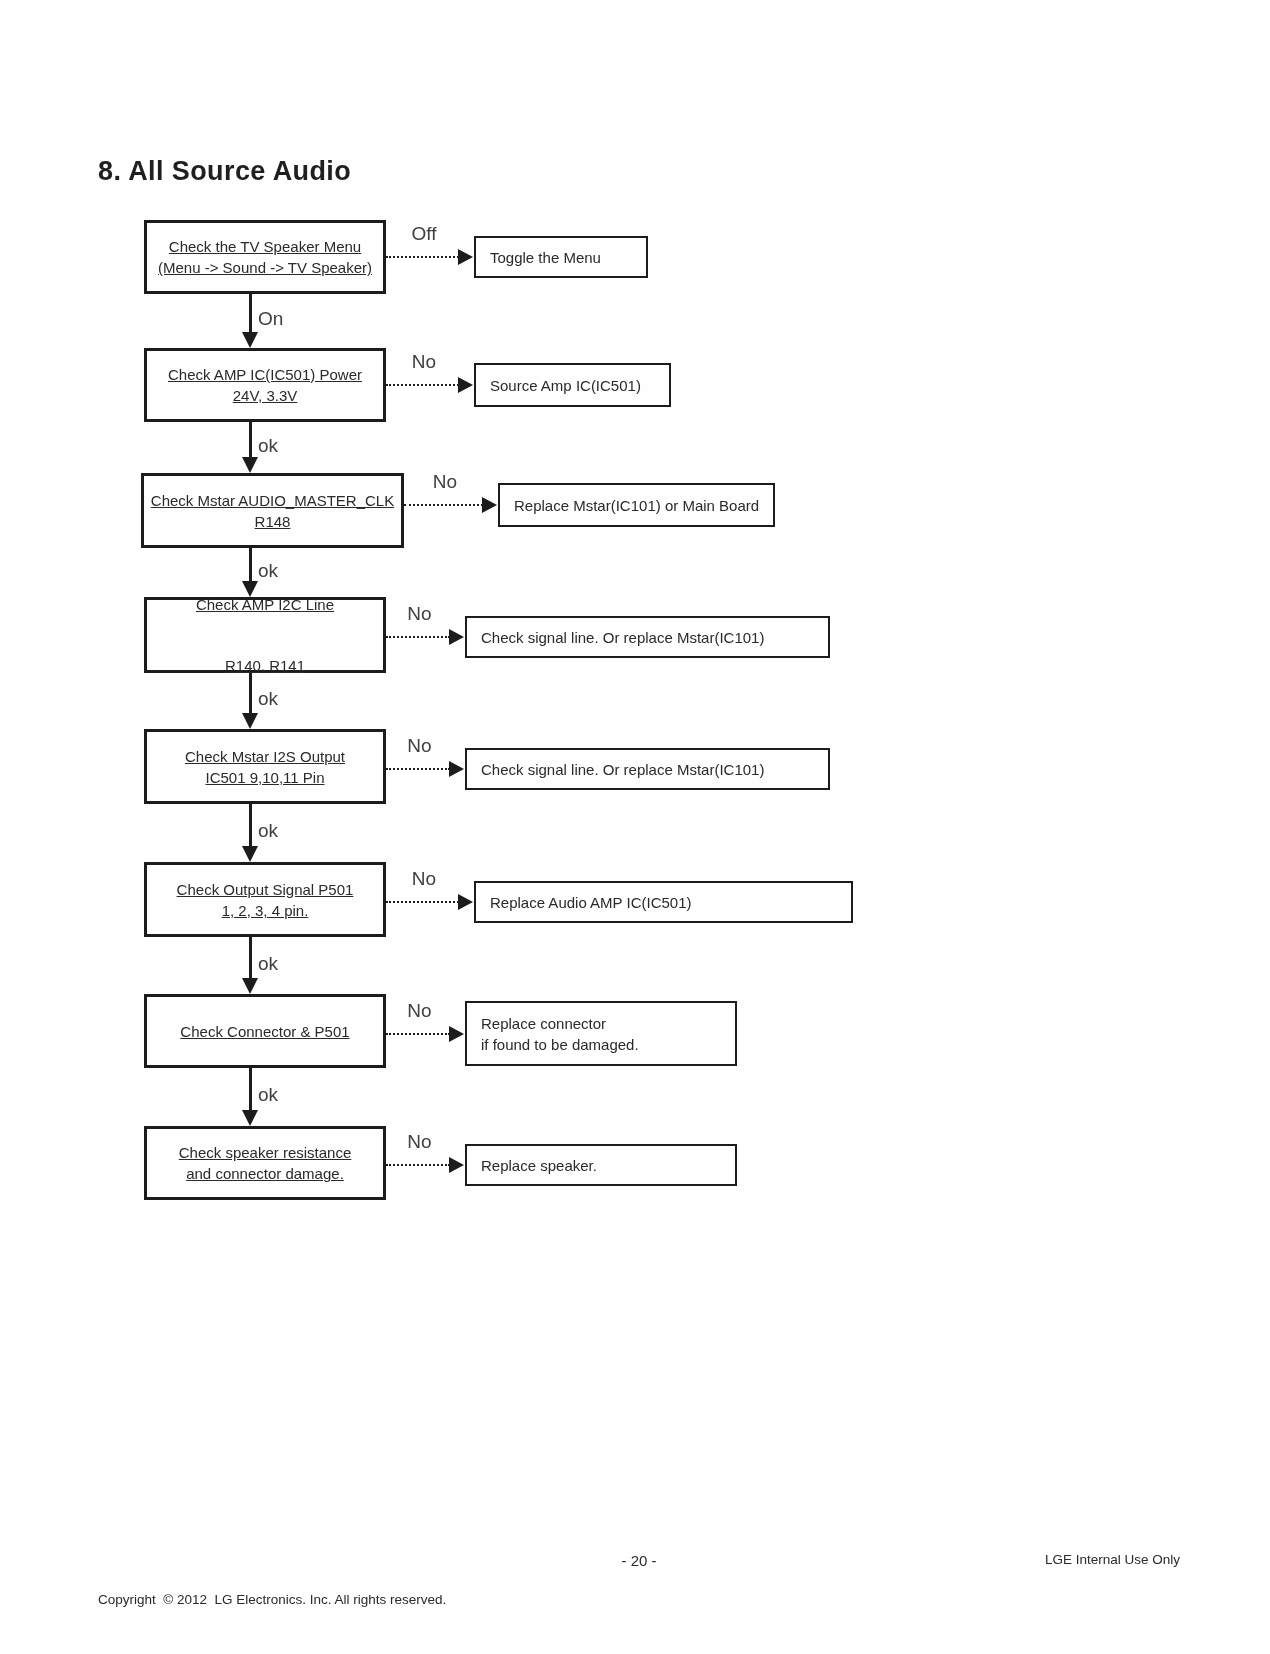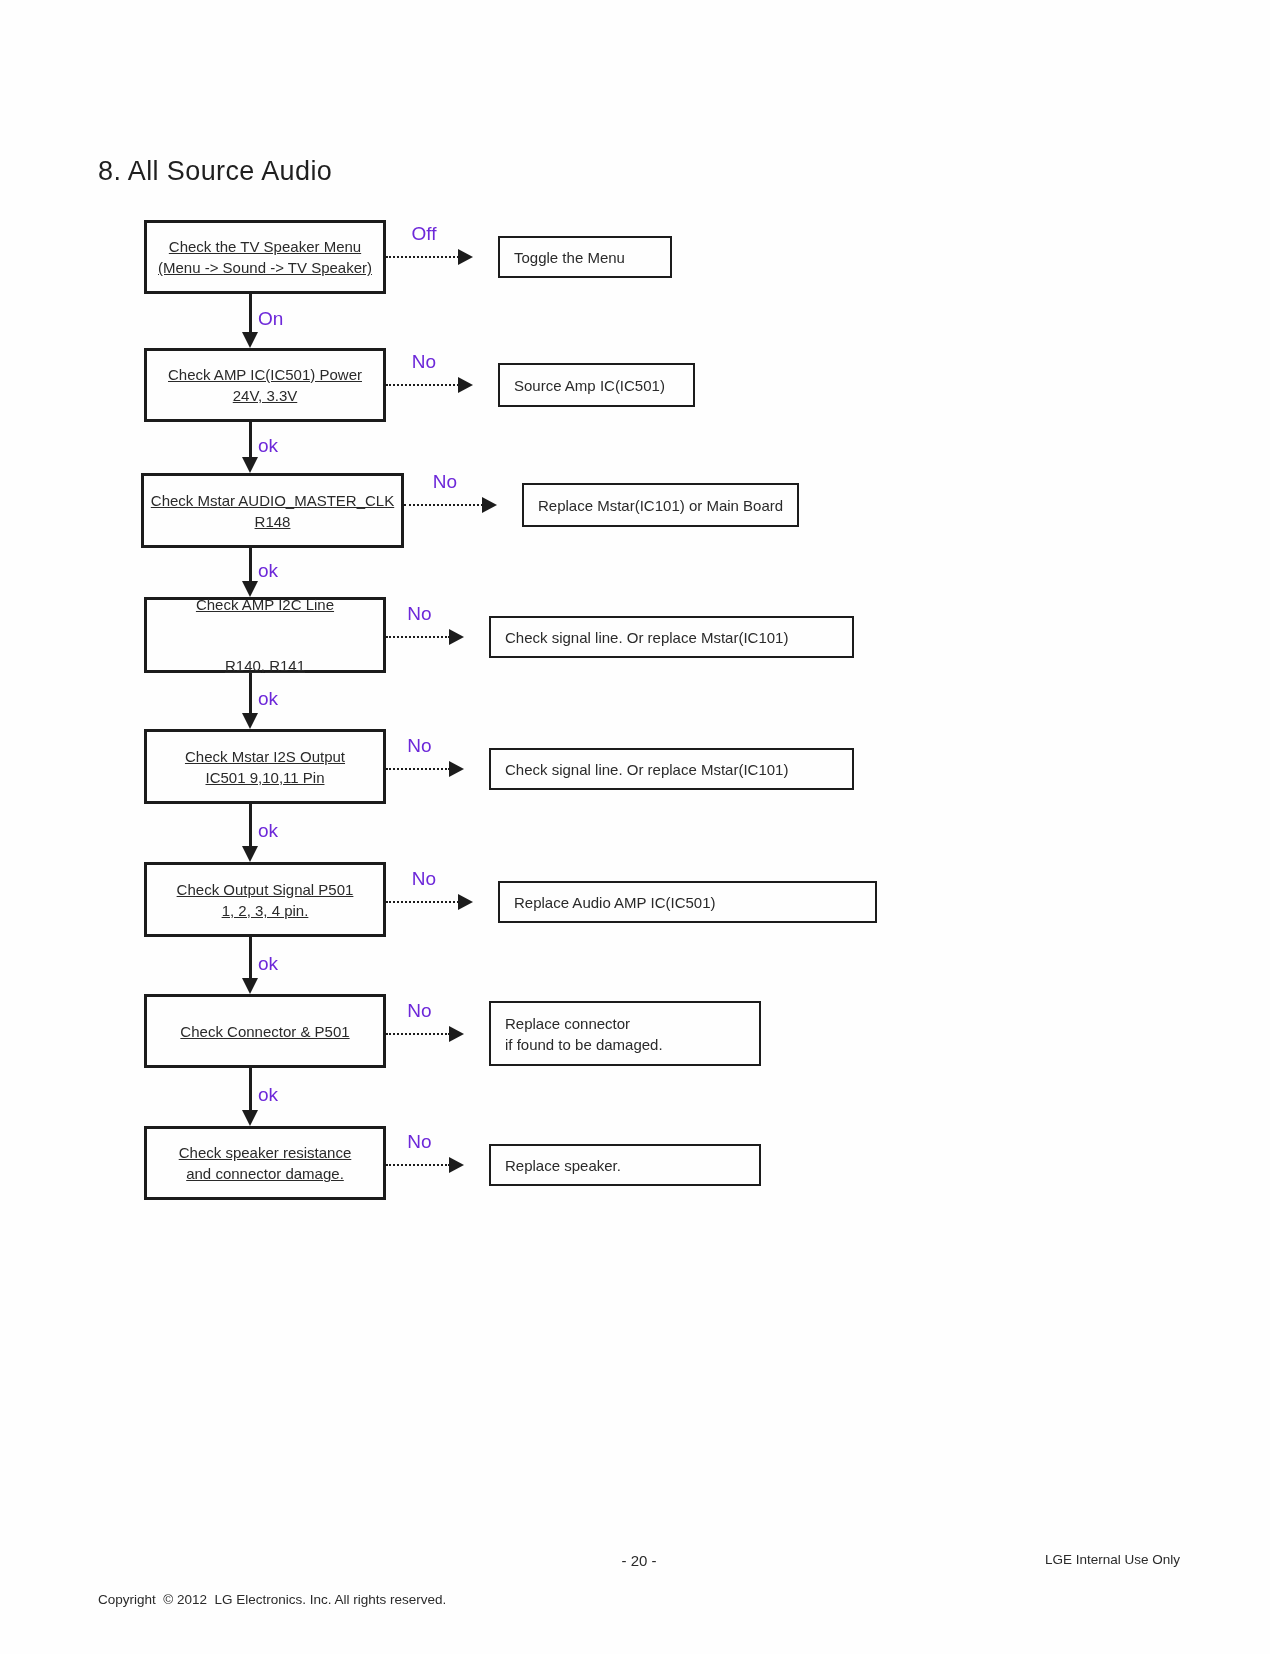--- a/index.html
+++ b/index.html
@@ -11,21 +11,21 @@
     font-family: "Liberation Sans", sans-serif;
     color: #232323;
     overflow: hidden;
   }
   .page-title {
     position: absolute;
     left: 98px;
     top: 156px;
     margin: 0;
     font-size: 27px;
-    font-weight: 400;
+    font-weight: 700;
     letter-spacing: 0.4px;
     color: #1f1f1f;
   }
   .box {
     position: absolute;
     background: #fefefe;
     border: 3px solid #1c1c1c;
     box-sizing: border-box;
     display: flex;
     flex-direction: column;
@@ -34,41 +34,40 @@
     line-height: 21px;
     color: #2a2a2a;
   }
   .check-box { align-items: center; text-align: center; text-decoration: underline; }
   .action-box {
     border-width: 2px;
     align-items: flex-start;
     text-align: left;
     padding-left: 14px;
     padding-right: 4px;
-    margin-left: 24px;
   }
   .vline { position: absolute; width: 3px; background: #1c1c1c; }
   .vhead {
     position: absolute; width: 0; height: 0;
     border-left: 8px solid transparent;
     border-right: 8px solid transparent;
     border-top: 16px solid #1c1c1c;
   }
   .dline { position: absolute; height: 0; border-top: 2px dotted #1c1c1c; }
   .dhead {
     position: absolute; width: 0; height: 0;
     border-top: 8px solid transparent;
     border-bottom: 8px solid transparent;
     border-left: 15px solid #1c1c1c;
   }
   .lbl {
     position: absolute;
     font-size: 19px;
     line-height: 22px;
-    color: #6d28d9;
+    color: #404040;
     white-space: nowrap;
   }
   .lbl-branch { transform: translateX(-50%); }
   .footer {
     position: absolute;
     left: 0; right: 0; top: 1550px;
     font-size: 13.5px;
     line-height: 20px;
     color: #2a2a2a;
   }

